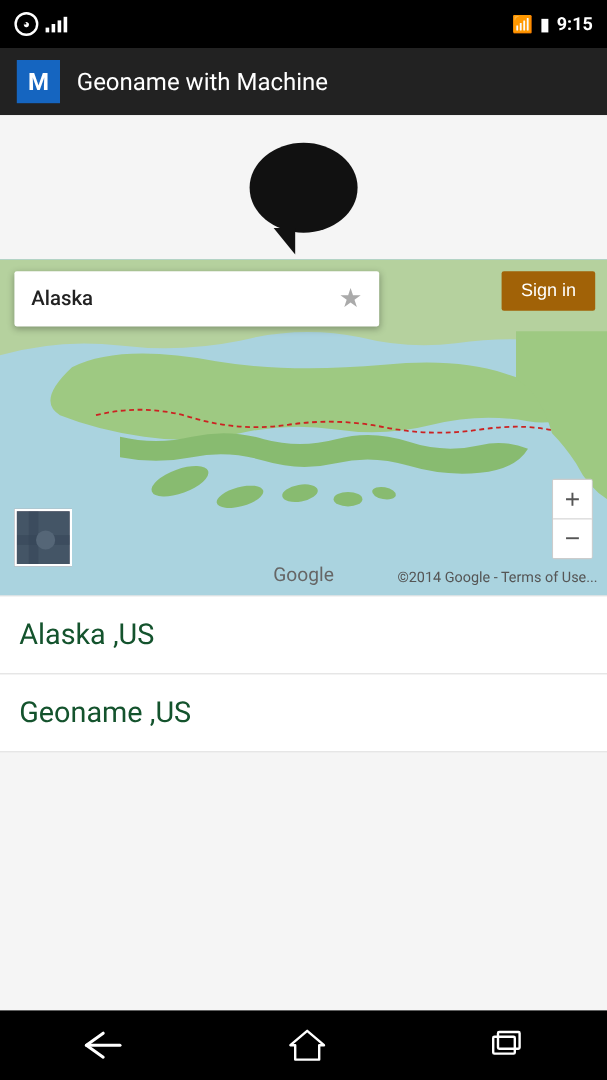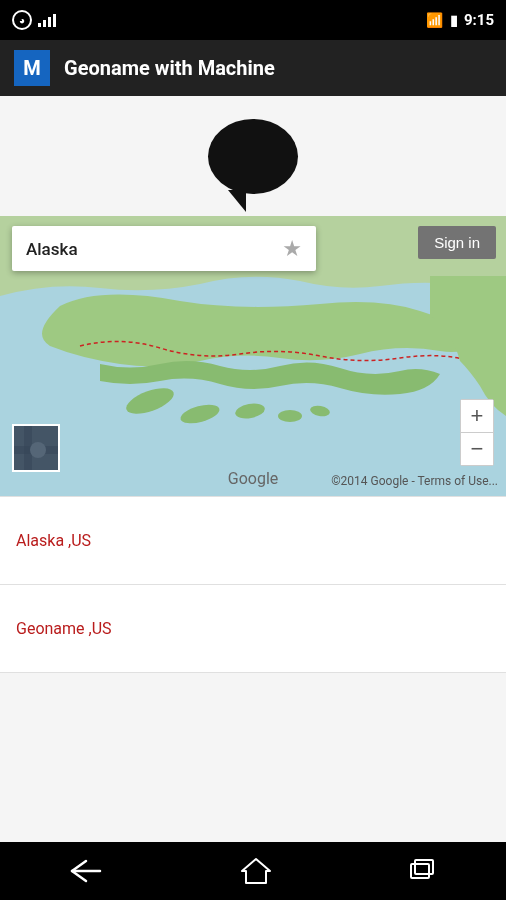--- a/index.html
+++ b/index.html
@@ -78,21 +78,21 @@
       display: flex;
       align-items: center;
       justify-content: center;
       color: #fff;
       font-weight: bold;
       font-size: 20px;
     }
     .app-title {
       color: #fff;
       font-size: 20px;
-      font-weight: 700;
+      font-weight: 400;
     }
 
     
     .bubble-area {
       width: 100%;
       height: 120px;
       background: #f5f5f5;
       display: flex;
       align-items: center;
       justify-content: center;
@@ -160,21 +160,21 @@
     .star-icon {
       font-size: 22px;
       color: #aaa;
     }
 
     
     .signin-btn {
       position: absolute;
       top: 10px;
       right: 10px;
-      background: #737373;
+      background: #a16207;
       color: #fff;
       border: none;
       border-radius: 2px;
       padding: 8px 16px;
       font-size: 15px;
       font-weight: 500;
       cursor: pointer;
     }
 
     
@@ -234,23 +234,23 @@
       font-size: 12px;
       color: #555;
     }
 
     
     .list-container {
       background: #fff;
       border-top: 1px solid #e0e0e0;
     }
     .list-item {
-      padding: 34px 16px;
-      font-size: 16px;
-      color: #b91c1c;
+      padding: 18px 16px;
+      font-size: 24px;
+      color: #14532d;
       border-bottom: 1px solid #e0e0e0;
     }
 
     
     .nav-bar {
       position: absolute;
       bottom: 0;
       left: 0;
       width: 100%;
       height: 58px;

